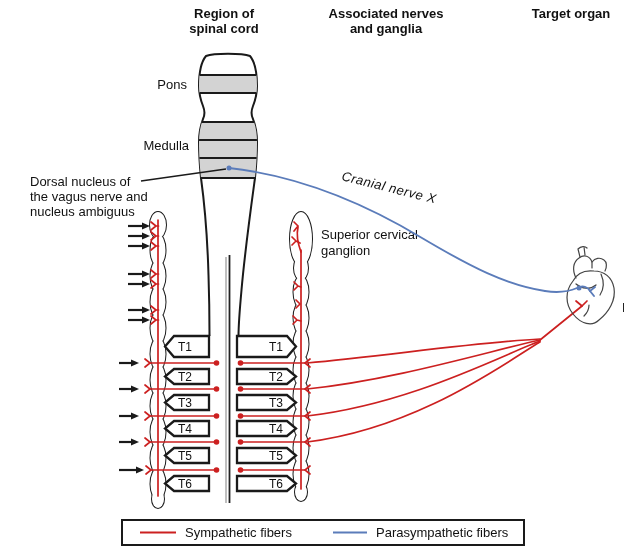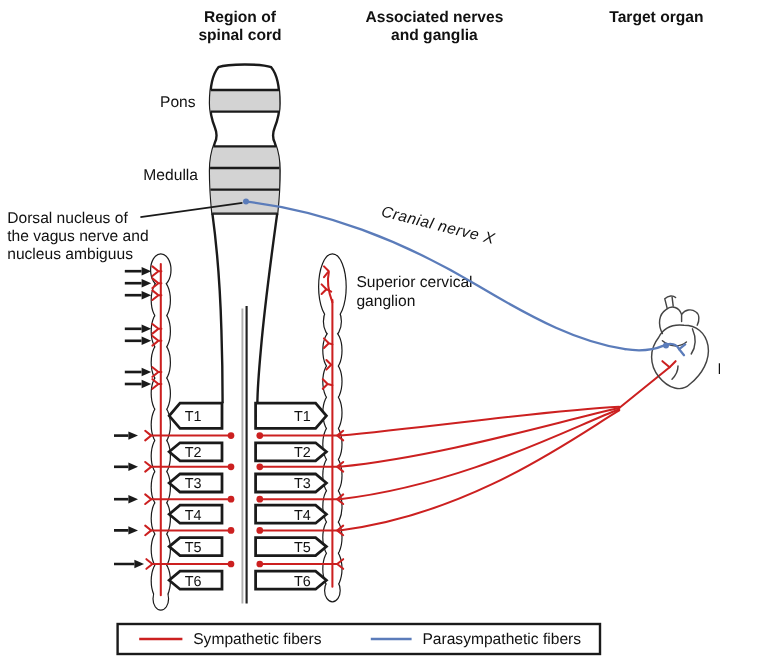--- a/index.html
+++ b/index.html
@@ -1,16 +1,16 @@
 <!DOCTYPE html>
 <html><head>
 <meta charset="utf-8">
 <style>
   html,body{margin:0;padding:0;background:#fff;}
-  .stage{position:relative;width:600px;height:554px;background:#fff;overflow:hidden;}
+  .stage{position:relative;width:600px;height:554px;background:#fff;overflow:hidden;margin-left:24px;}
   text{font-family:"Liberation Sans", sans-serif;fill:#111;}
   .hdr{font-size:13px;font-weight:bold;}
   .lbl{font-size:13px;}
   .seg{font-size:12px;}
   .it{font-style:italic;letter-spacing:.5px;}
   .k2{stroke:#1a1a1a;stroke-width:2;fill:none;}
   .k14{stroke:#1a1a1a;stroke-width:1.4;fill:none;}
   .blk2{stroke:#1a1a1a;stroke-width:2.2;fill:none;}
   .red{stroke:#cc2020;stroke-width:1.7;fill:none;stroke-linecap:round;}
   .blue{stroke:#5b7cba;stroke-width:1.9;fill:none;stroke-linecap:round;}

